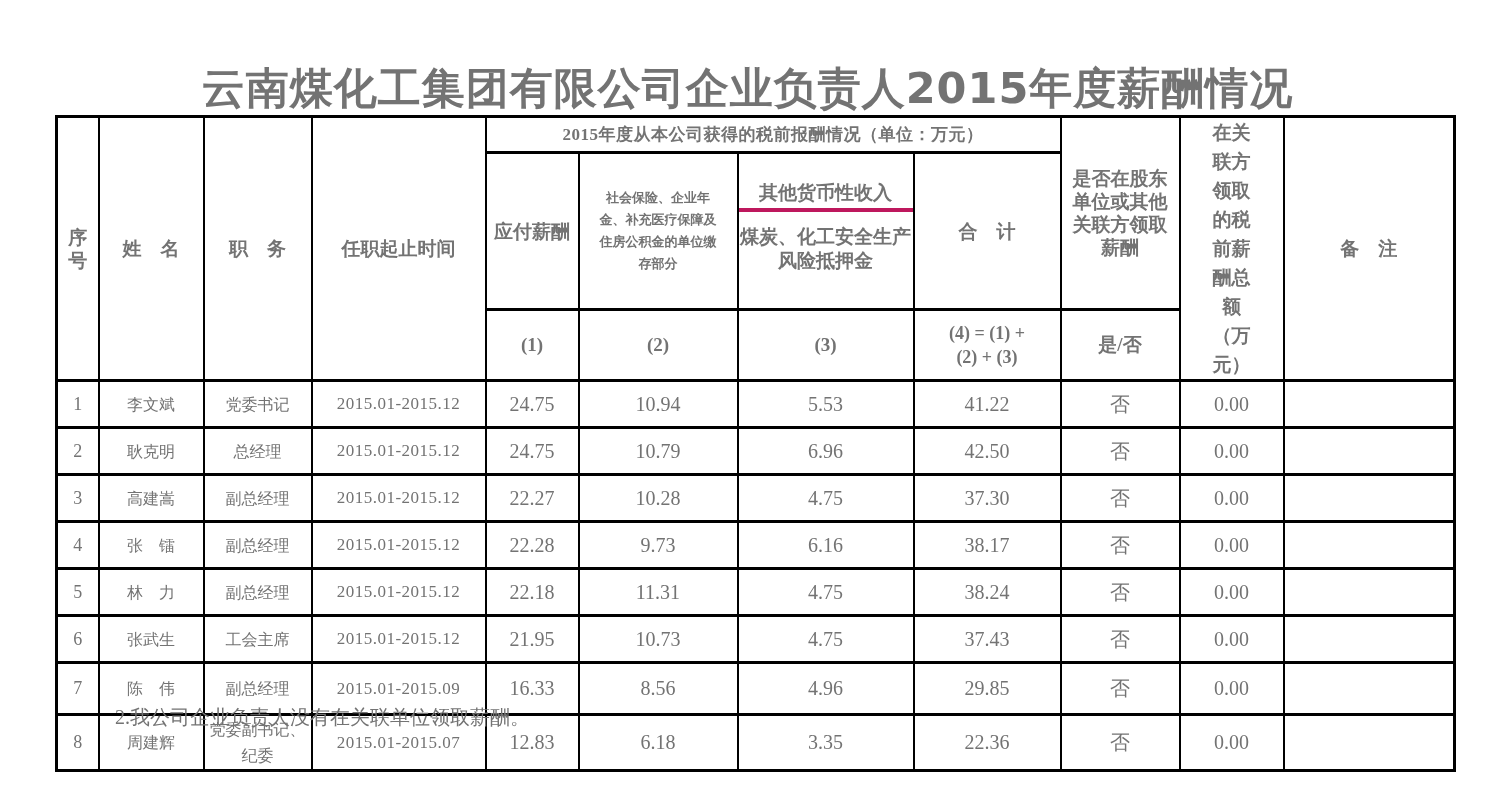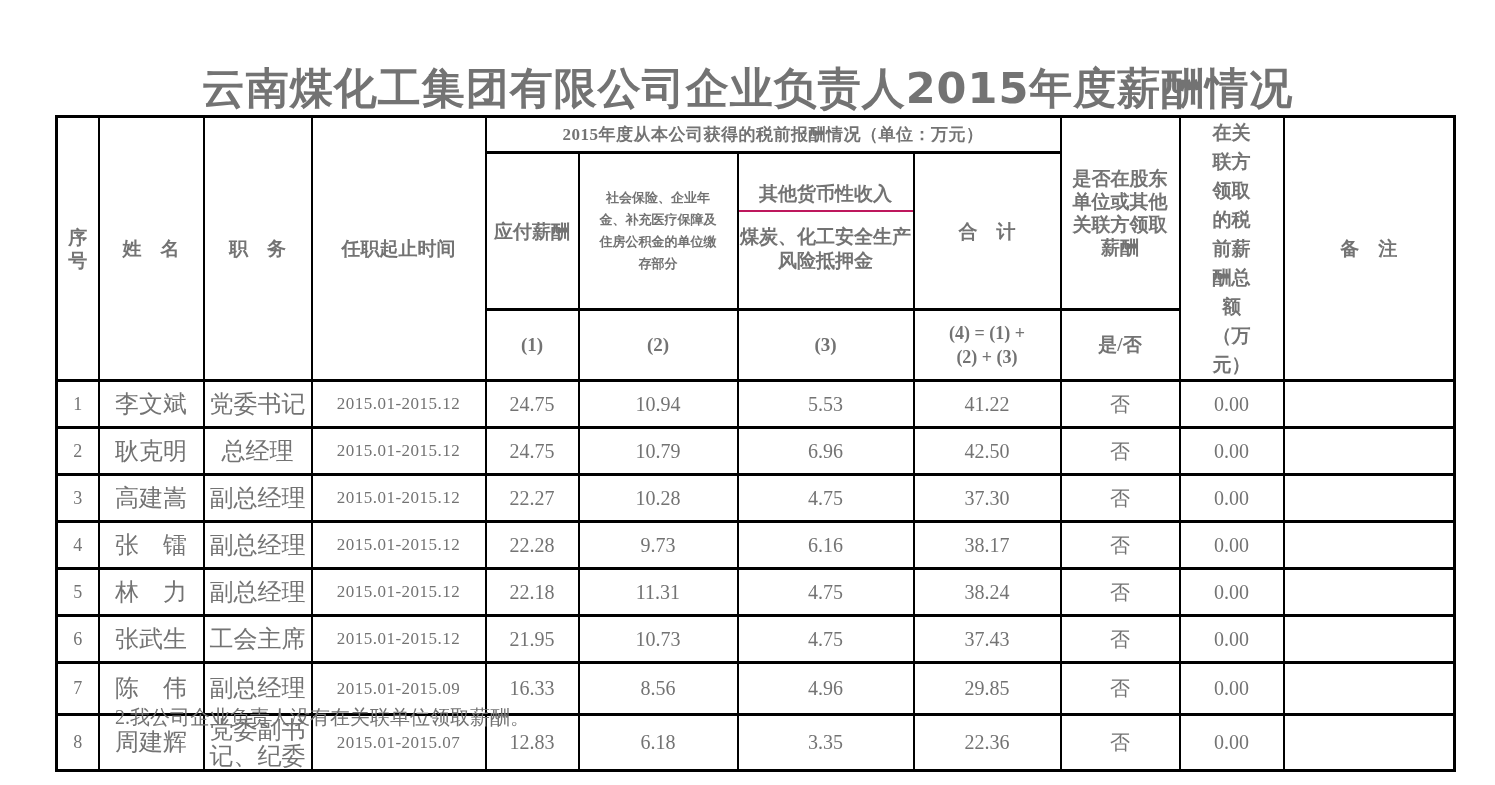--- a/index.html
+++ b/index.html
@@ -52,39 +52,39 @@
   tr.row-a { height: 24px; }
   tr.row-b { height: 111px; }
   tr.row-c { height: 46px; }
   tr.data-row { height: 47px; }
   tr.data-row-tall { height: 52px; }
   th.group-header { font-size: 17px; letter-spacing: 0.5px; }
   th.col-shebao { font-size: 13px; line-height: 22px; padding: 0 19px; }
   th.col-other { padding: 0; }
   th.col-other .other-top {
     height: 35px;
-    border-bottom: 2px solid #be185d;
+    border-bottom: 4px solid #be185d;
     display: flex;
     align-items: center;
     justify-content: center;
   }
   th.col-other .other-bottom {
     height: 74px;
     display: flex;
     align-items: center;
     justify-content: center;
     line-height: 24px;
   }
   th.col-related-amt { line-height: 29px; padding: 0 24px; }
   th.col-formula { white-space: pre-line; font-size: 18px; line-height: 24px; }
   td {
     font-size: 20px;
   }
   td.cell-serial { font-size: 18px; }
-  td.cell-name, td.cell-position { font-size: 24px; line-height: 25px; margin-left: 13px; }
+  td.cell-name, td.cell-position { font-size: 16px; line-height: 25px; margin-left: 13px; }
   td.cell-position-clip { vertical-align: top; padding-top: 1px; line-height: 26px; }
   td.cell-term { font-size: 17px; letter-spacing: 0.5px; }
   .notes {
     position: absolute;
     left: 55px;
     top: 702px;
     font-size: 20px;
     line-height: 31px;
     white-space: nowrap;
   }

